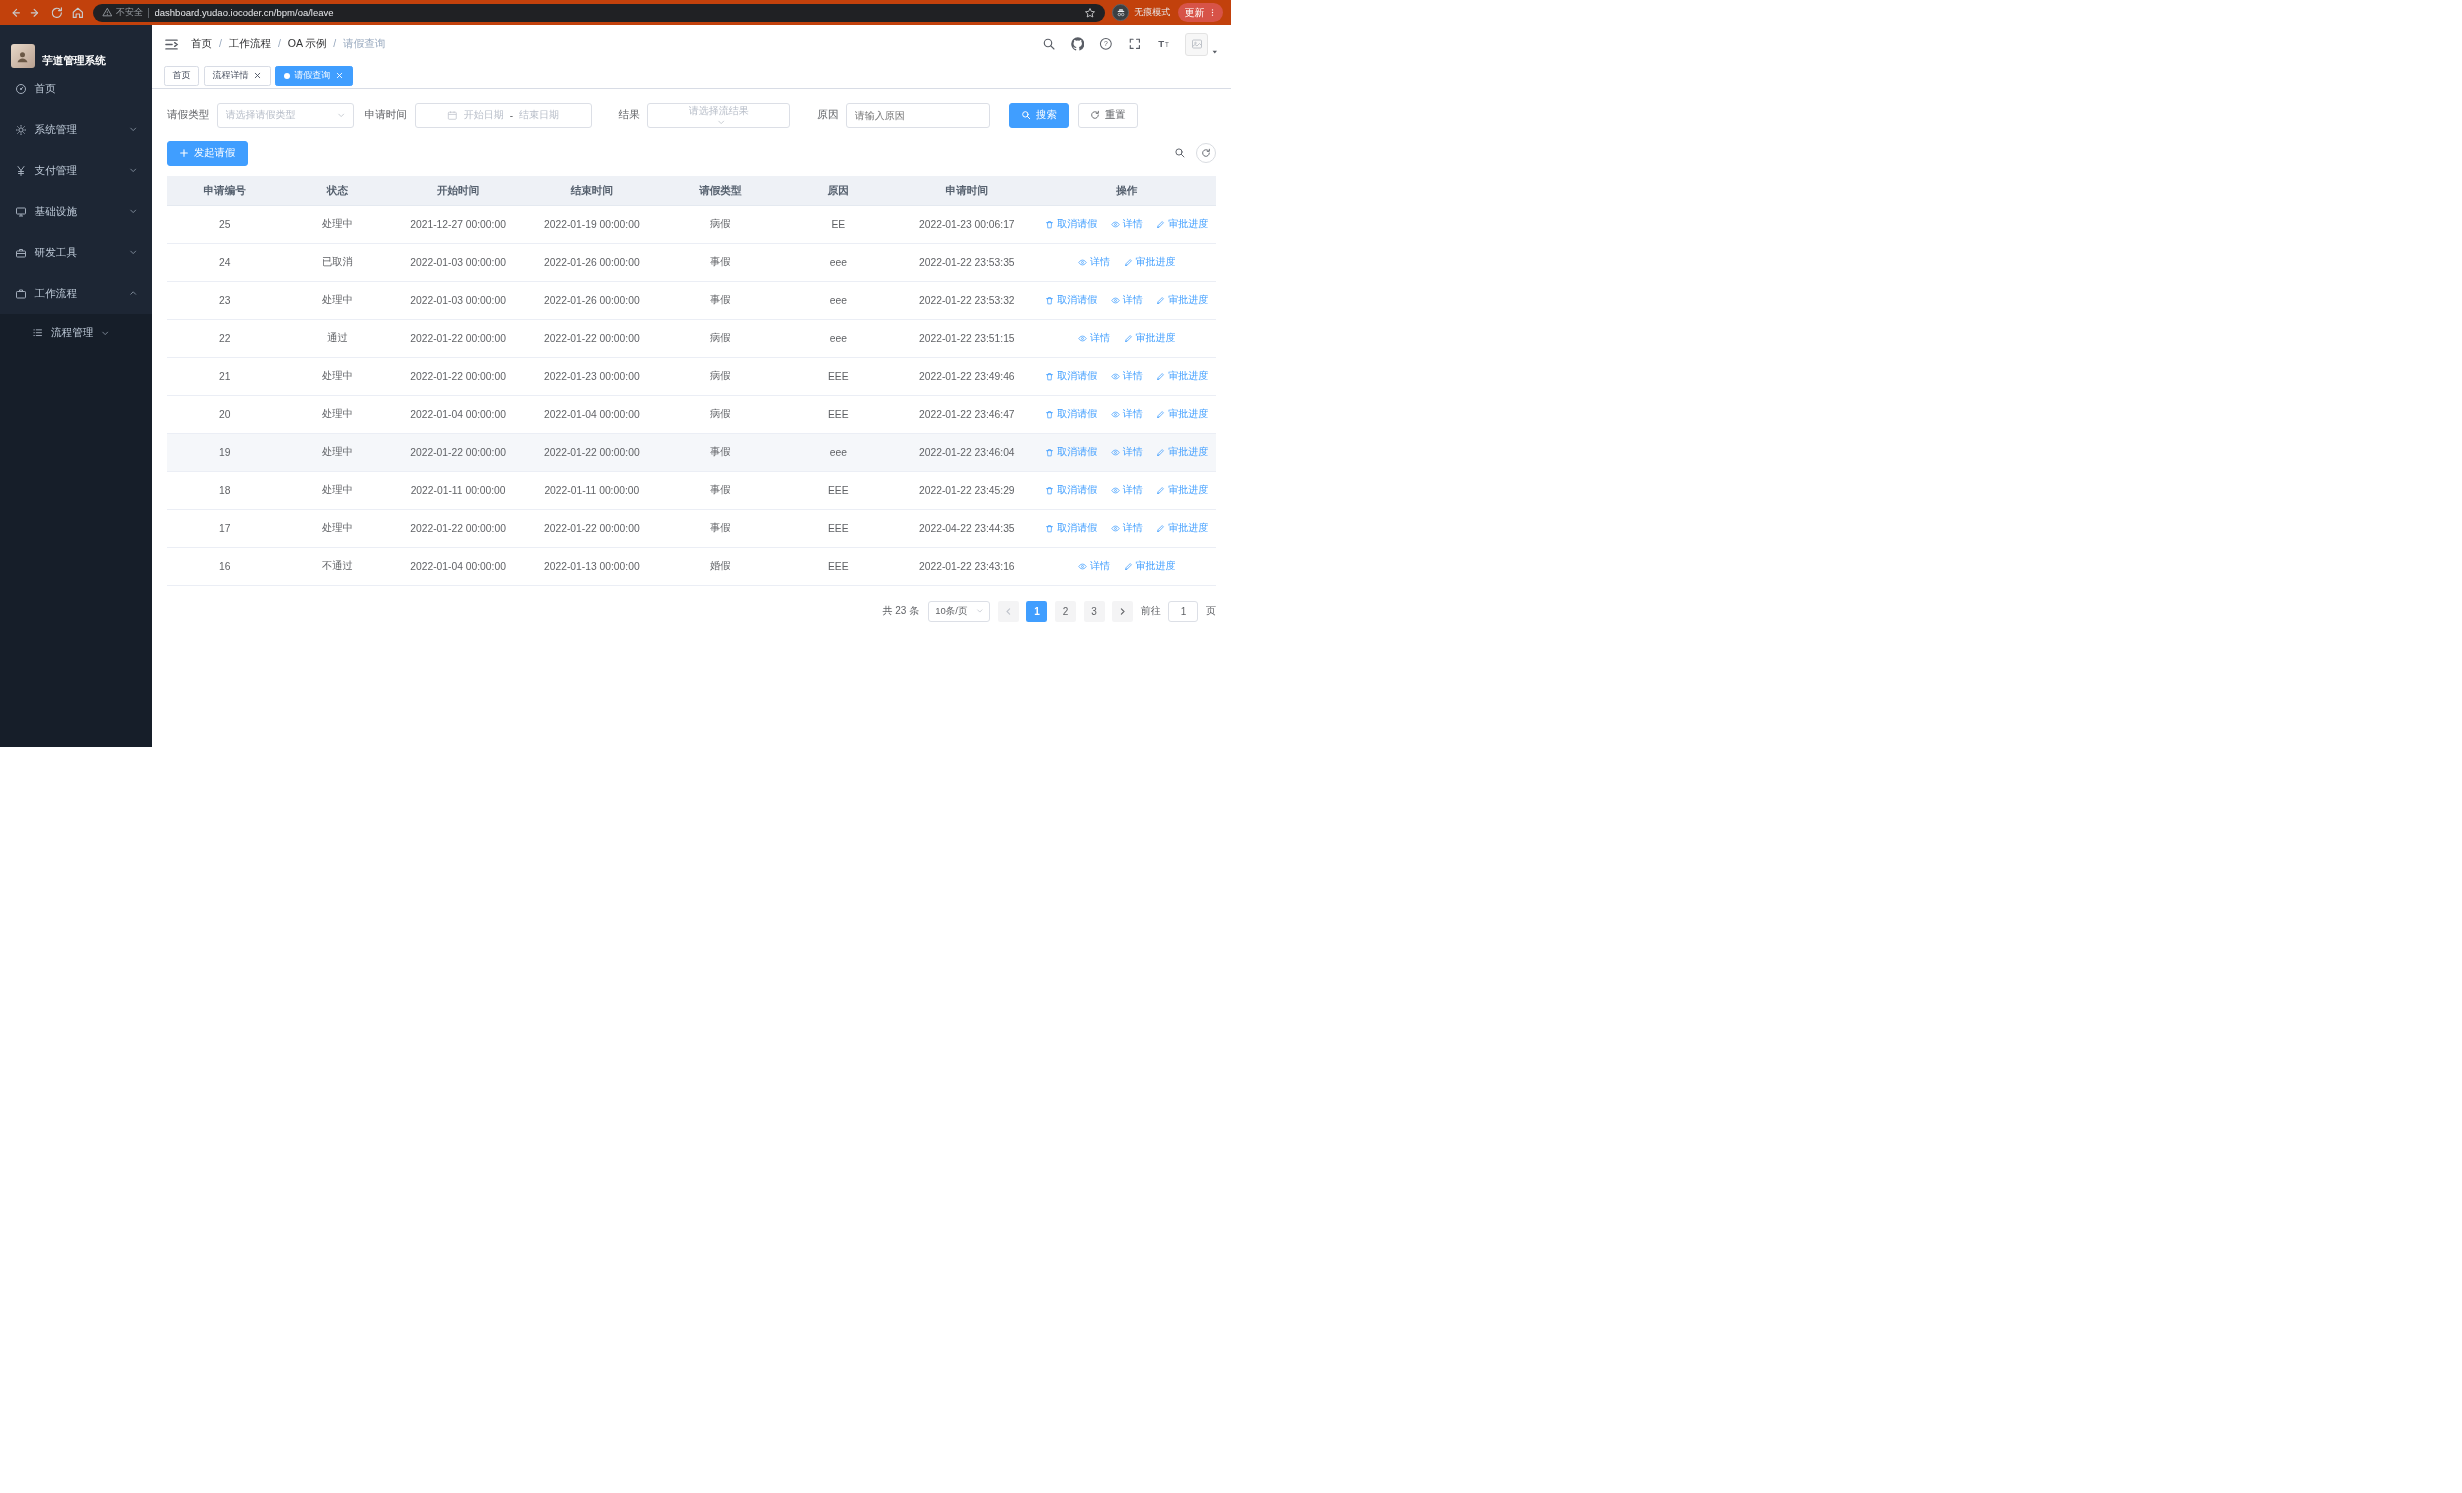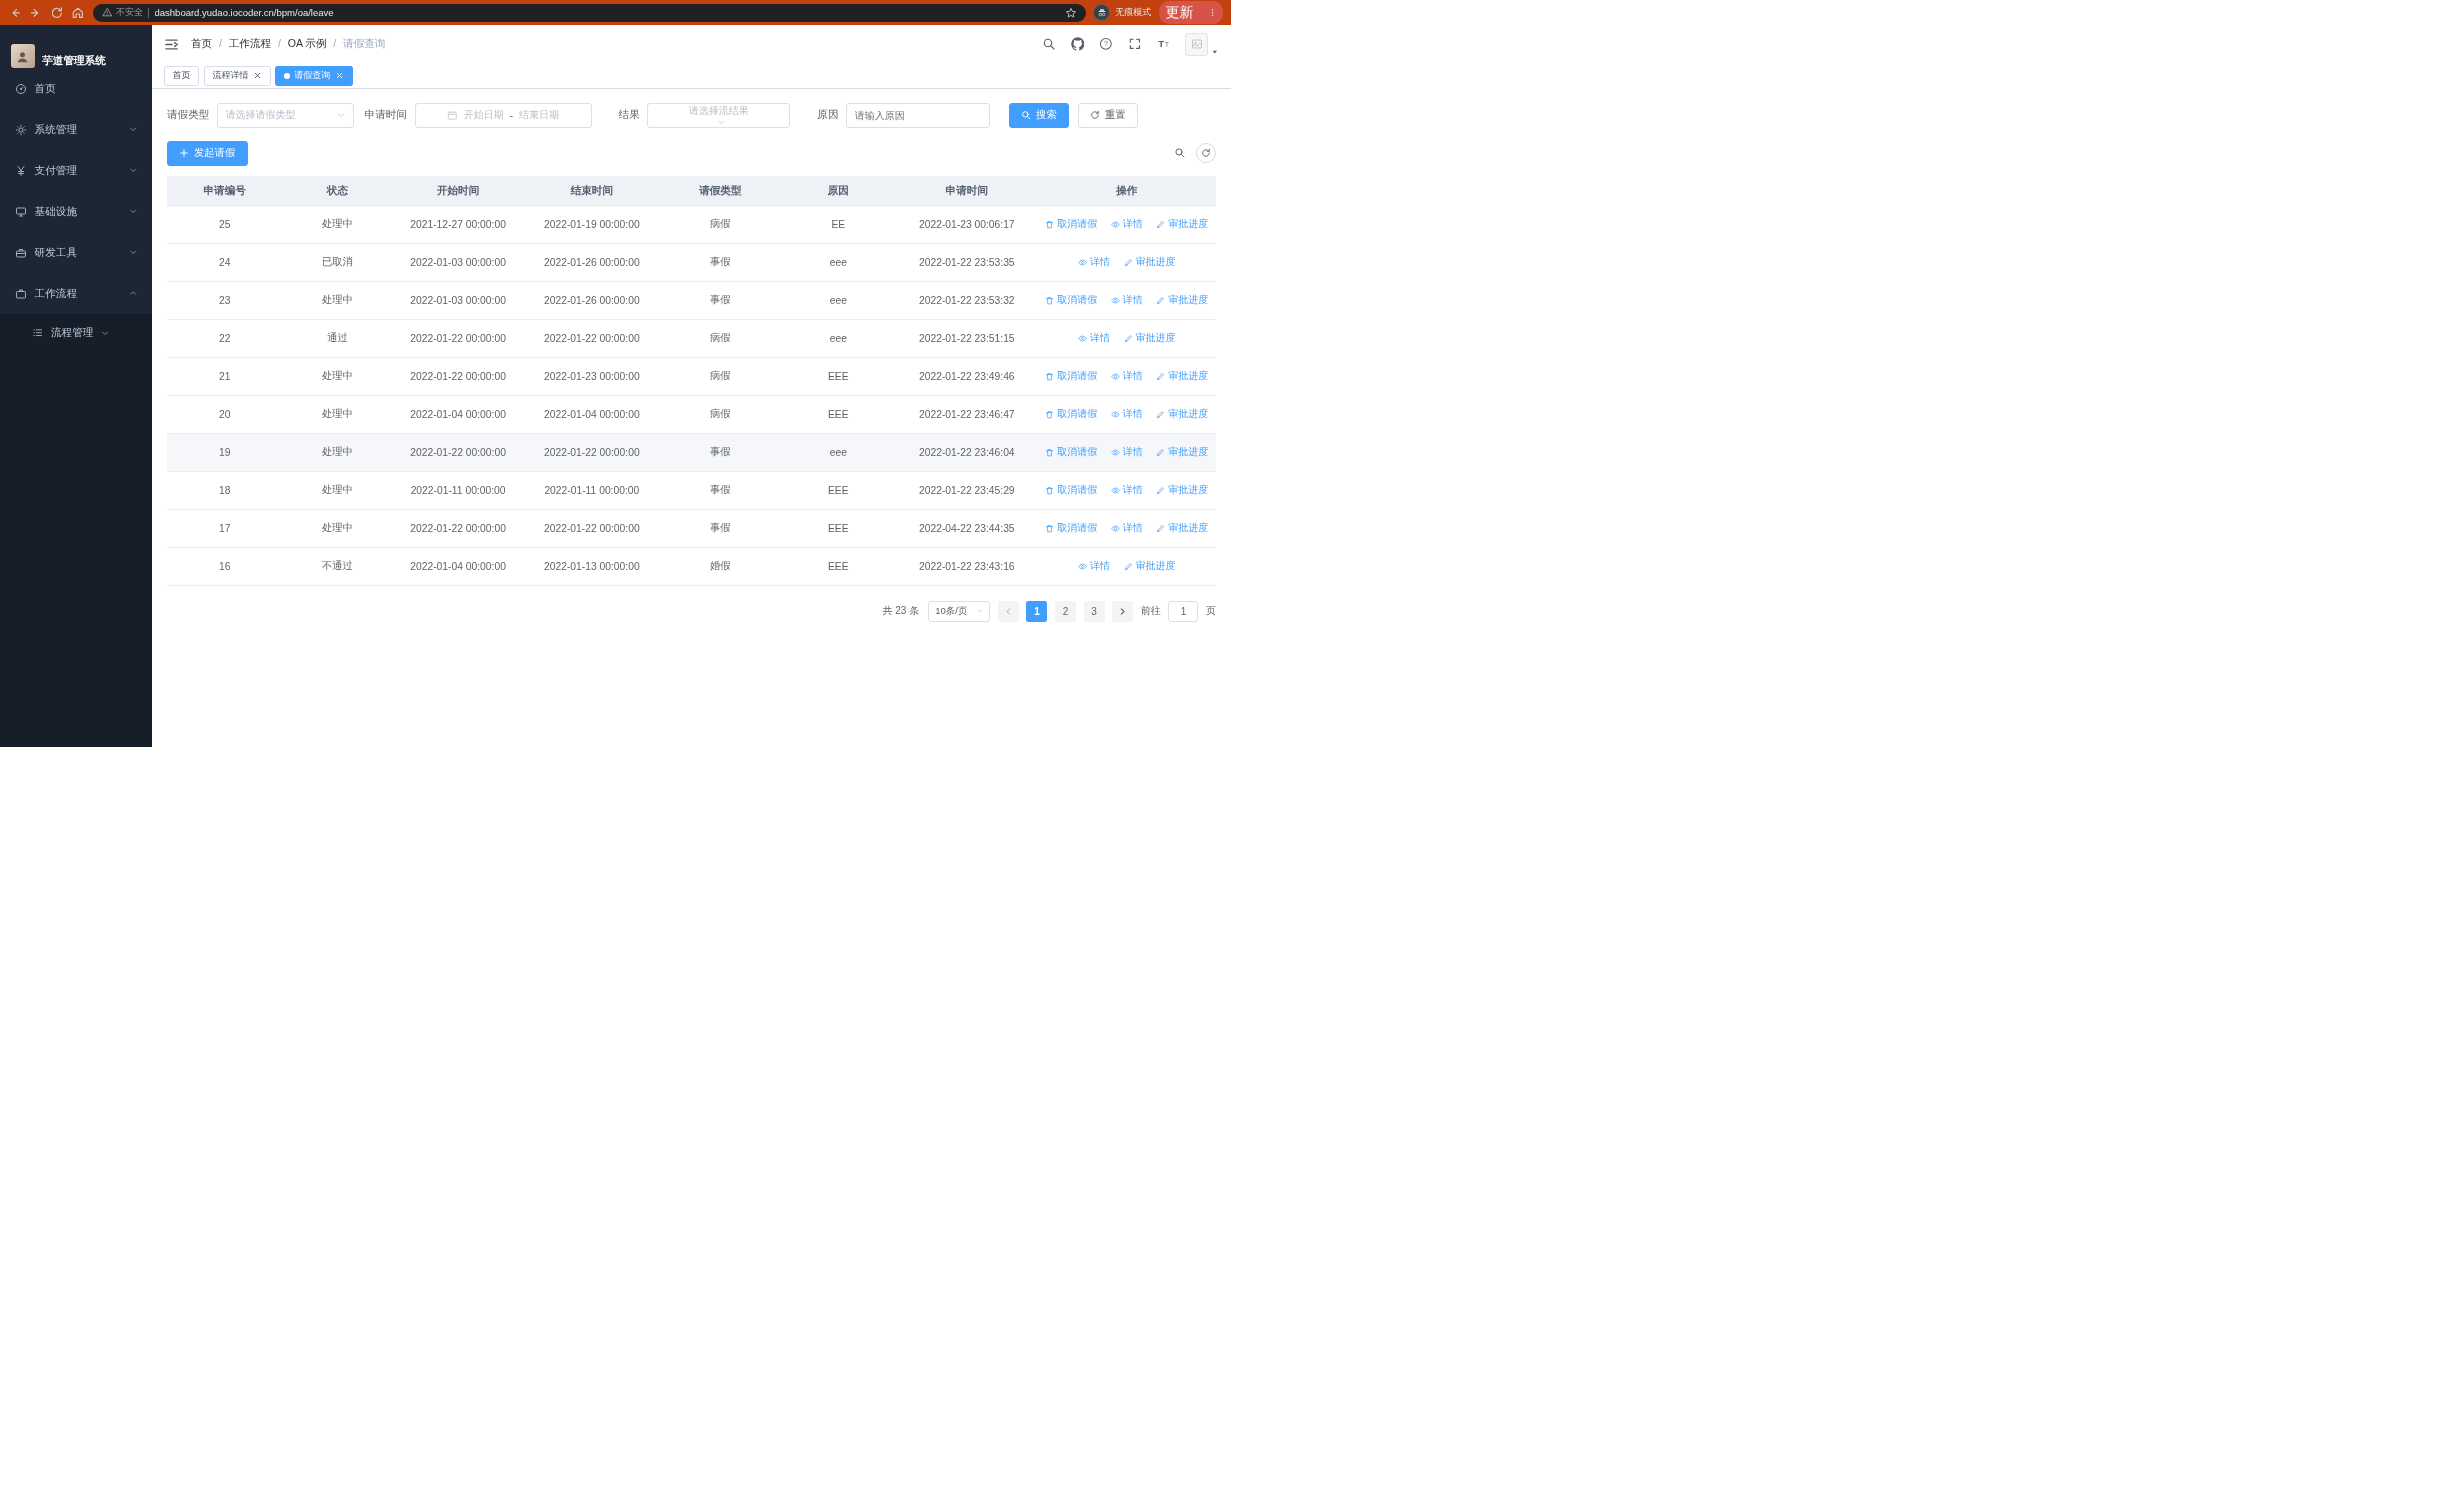--- a/index.html
+++ b/index.html
@@ -10,21 +10,21 @@
   
   .chrome { height:25px; background:#c2410c; display:flex; align-items:center; padding:0 7.6px; gap:7.6px; }
   .chrome .nav-ic { color:#c9cbcd; width:13.7px; height:13.7px; flex:0 0 auto; cursor:pointer; }
   .url-bar { flex:1; height:18px; background:#202124; border-radius:10px; display:flex; align-items:center; padding:0 9px; gap:5.3px; min-width:0; }
   .warn { color:#9aa0a6; display:flex; align-items:center; gap:3.8px; font-size:9px; flex:0 0 auto; }
   .url-sep { width:0.8px; height:10px; background:#5f6368; }
   .url-text { color:#e8eaed; font-size:9.5px; white-space:nowrap; overflow:hidden; flex:1; }
   .star { color:#c9cbcd; width:12px; height:12px; flex:0 0 auto; cursor:pointer; }
   .incog { display:flex; align-items:center; gap:5.3px; color:#e8eaed; font-size:9px; flex:0 0 auto; }
   .incog-circle { width:16.7px; height:16.7px; border-radius:50%; background:#3c4043; border:0.8px solid #5f6368; display:flex; align-items:center; justify-content:center; color:#e8eaed; }
-  .update-pill { display:flex; align-items:center; gap:14px; background:#d75348; border-radius:10px; padding:2.3px 6.8px; color:#fff; font-size:14px; cursor:pointer; flex:0 0 auto; }
+  .update-pill { display:flex; align-items:center; gap:3px; background:#d75348; border-radius:10px; padding:2.3px 6.8px; color:#fff; font-size:10px; cursor:pointer; flex:0 0 auto; }
 
   
   .app { display:flex; height:722px; }
 
   
   .sidebar { width:152px; background:#1d2634; color:#bfcbd9; display:flex; flex-direction:column; flex:0 0 auto; }
   .logo-row { height:43px; display:flex; align-items:flex-end; gap:7.6px; padding:0 10.6px; color:#fff; font-size:10.6px; font-weight:700; flex:0 0 auto; }
   .logo-img { width:24px; height:24px; border-radius:3px; background:linear-gradient(135deg,#e8d8c8,#b8a090); display:flex; align-items:center; justify-content:center; color:#6b5846; overflow:hidden; }
   .m-item { height:41px; display:flex; align-items:center; gap:7.6px; padding:0 15px; font-size:10.6px; cursor:pointer; flex:0 0 auto; }
   .m-item .mi { width:12px; height:12px; color:#a3adbb; flex:0 0 auto; }

